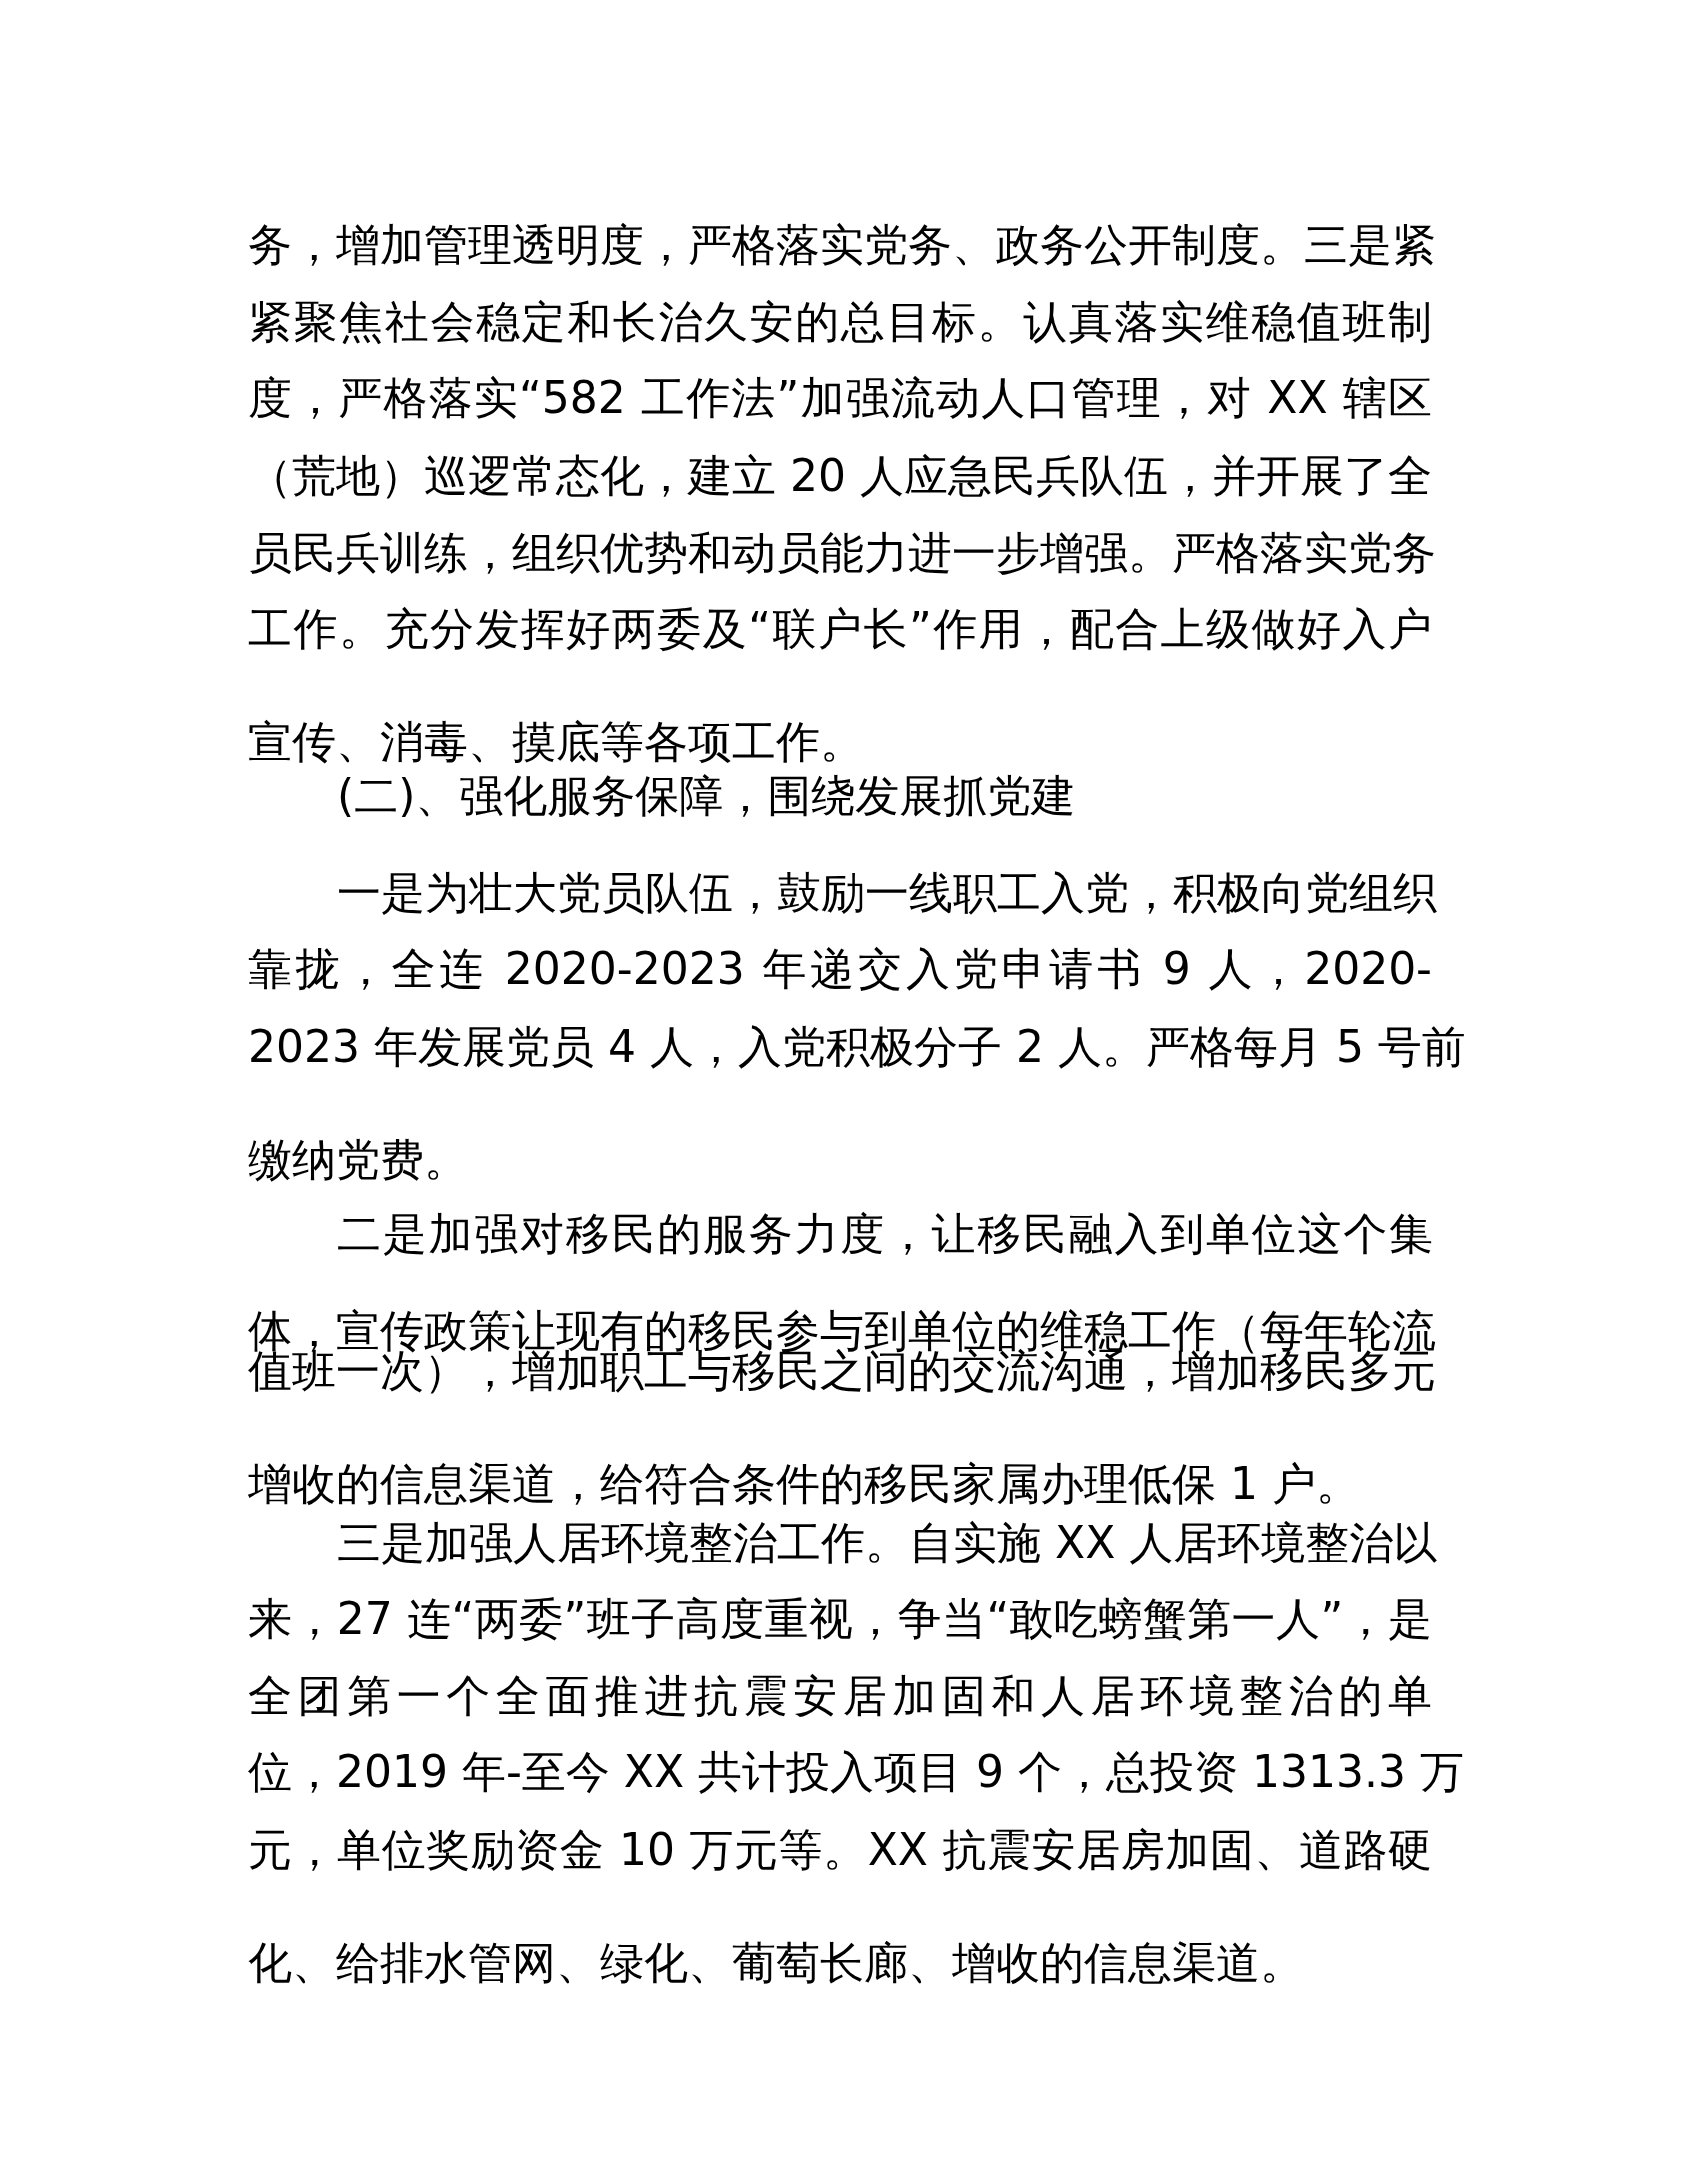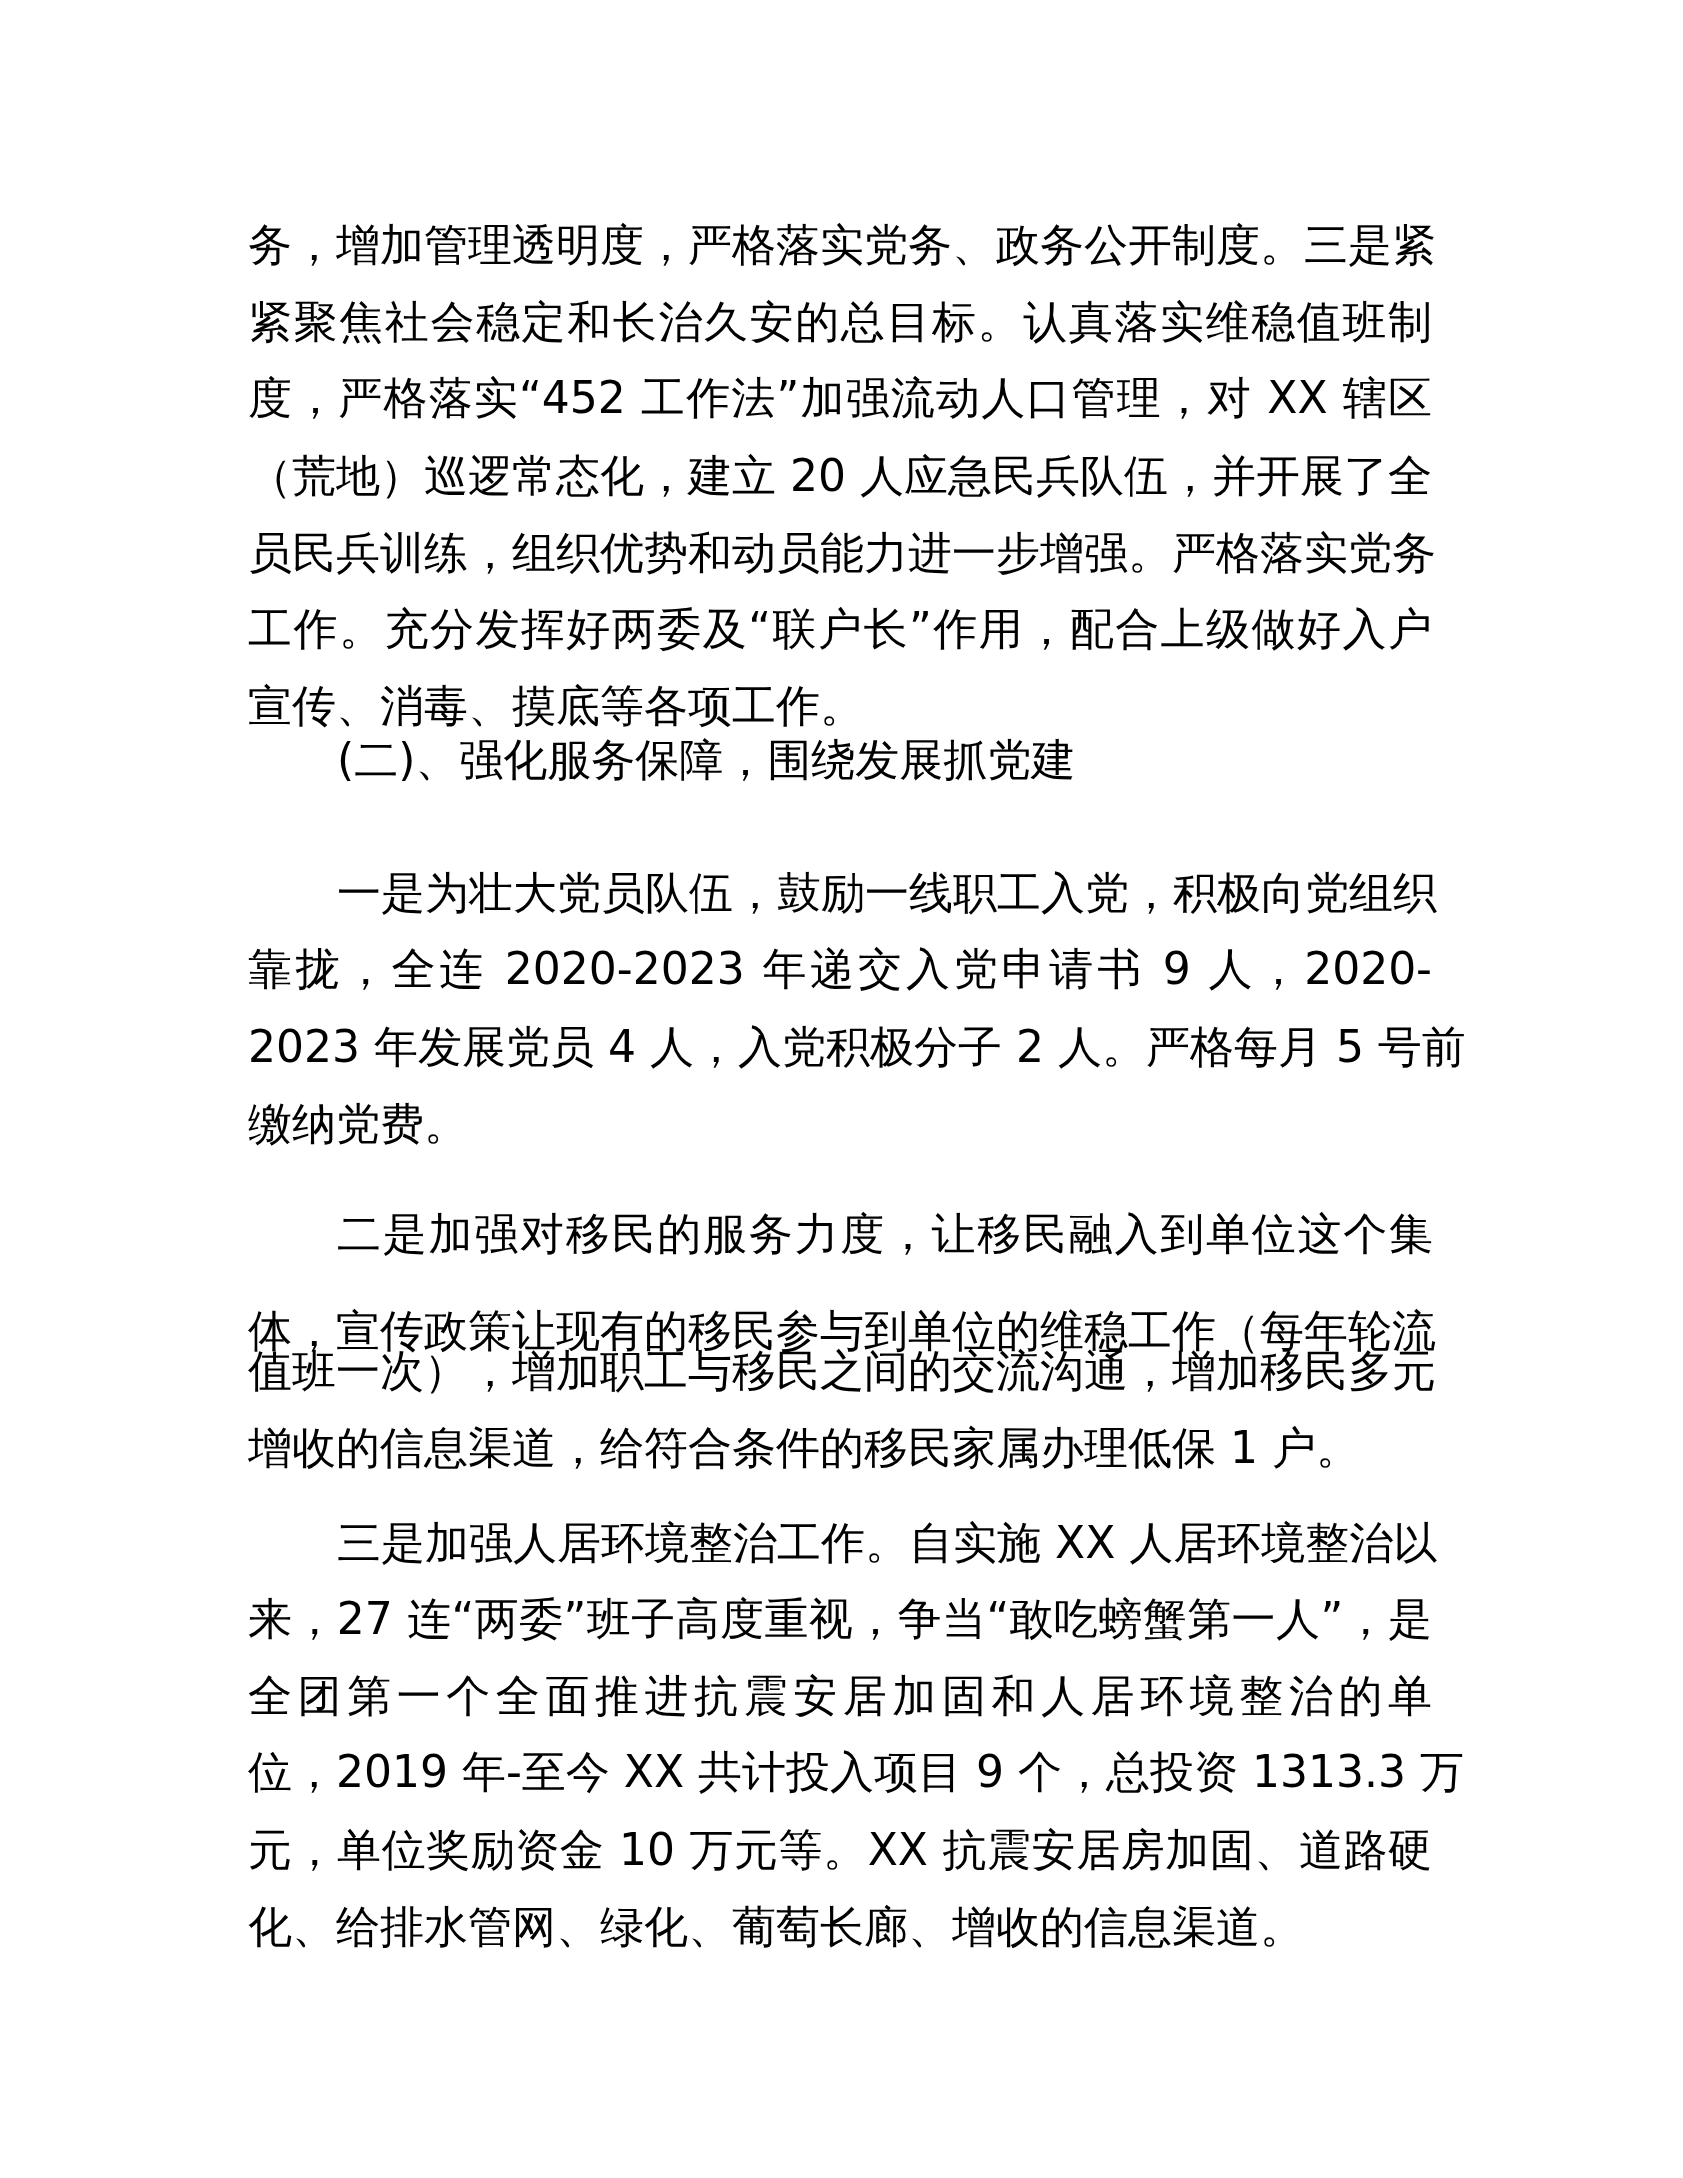--- a/index.html
+++ b/index.html
@@ -30,35 +30,36 @@
     line-height: 59px;
     font-size: 44px;
     white-space: nowrap;
     text-align: justify;
     text-align-last: justify;
     color: #000;
   }
   .line.last {
     text-align: left;
     text-align-last: left;
+    margin-top: 36px;
   }
   .line.indent {
     left: 337px;
     width: 1096px;
   }
 </style>
 </head>
 <body>
 
 <div class="page">
 
   <div>
     <div class="line" style="top:215px">务，增加管理透明度，严格落实党务、政务公开制度。三是紧</div>
     <div class="line" style="top:292px">紧聚焦社会稳定和长治久安的总目标。认真落实维稳值班制</div>
-    <div class="line" style="top:368px">度，严格落实“452 工作法”加强流动人口管理，对 XX 辖区</div>
+    <div class="line" style="top:368px">度，严格落实“582 工作法”加强流动人口管理，对 XX 辖区</div>
     <div class="line" style="top:446px">（荒地）巡逻常态化，建立 20 人应急民兵队伍，并开展了全</div>
     <div class="line" style="top:523px">员民兵训练，组织优势和动员能力进一步增强。严格落实党务</div>
     <div class="line" style="top:599px">工作。充分发挥好两委及“联户长”作用，配合上级做好入户</div>
     <div class="line last" style="top:676px">宣传、消毒、摸底等各项工作。</div>
   </div>
 
   <div>
     <div class="line indent last" style="top:730px">(二)、强化服务保障，围绕发展抓党建</div>
   </div>
 

